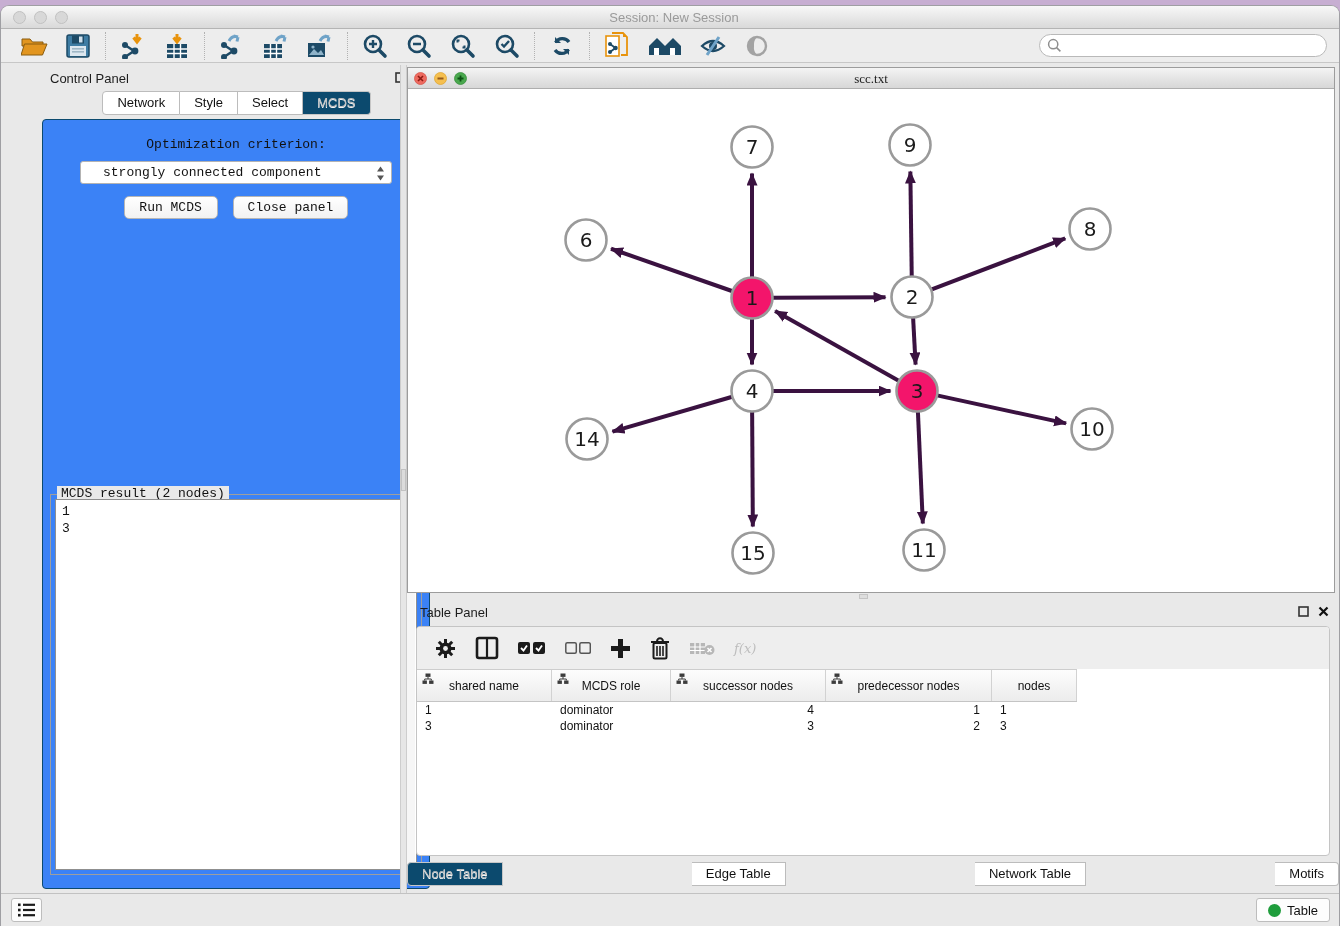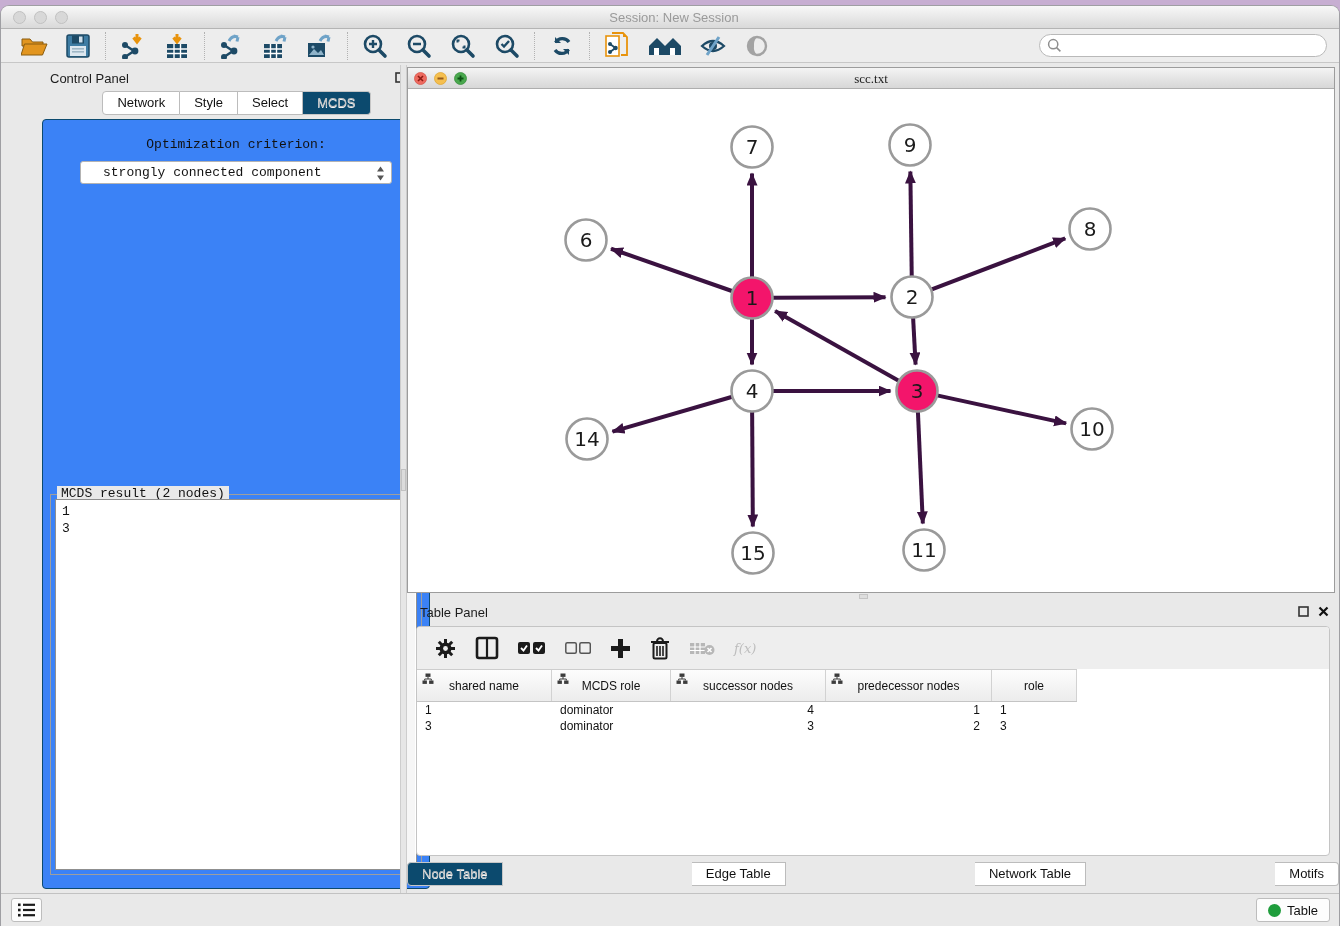--- a/index.html
+++ b/index.html
@@ -288,20 +288,24 @@
           <div class="tab selected">MCDS</div>
         </div>
       <div class="cp-content">
         <div class="opt-label">Optimization criterion:</div>
         <div class="opt-select">
           <span>strongly connected component</span>
           <svg width="9" height="15" viewBox="0 0 9 15">
             <path d="M4.5 0.5 L8 5.5 H1 z" fill="#555"></path>
               <path d="M4.5 14.5 L8 9.5 H1 z" fill="#555"></path>
           </svg>
+        </div>
+        <div class="btn-row">
+          <div class="pbtn">Run MCDS</div>
+          <div class="pbtn">Close panel</div>
         </div>
         <div class="mcds-group">
           <div class="mcds-legend">MCDS result (2 nodes)</div>
           <div class="mcds-text" id="mcds-result">1
 3
             <div class="mcds-scroll"></div>
           </div>
         </div>
       </div>
     </div>
@@ -473,21 +477,21 @@
                 <div class="th" style="width: 166px;">
                   <svg width="12" height="12" viewBox="0 0 12 12">
                     <rect x="3.5" y="0.5" width="5" height="3.4" fill="#3c3c3c"></rect>
                     <rect x="0.5" y="7.5" width="4.4" height="3.4" fill="#3c3c3c"></rect>
                     <rect x="7.1" y="7.5" width="4.4" height="3.4" fill="#3c3c3c"></rect>
                     <path d="M6 4 v2 M2.7 7.5 v-1.5 h6.6 v1.5" stroke="#3c3c3c" fill="none" stroke-width="1"></path>
                   </svg>
                   <span>predecessor nodes</span>
                 </div>
                 <div class="th" style="width: 85px;">
-                  <span>role</span>
+                  <span>nodes</span>
                 </div>
               </div>
             <div id="tp-rows">
                 <div class="trow">
                   <div class="td" style="width: 135px; text-align: left; padding: 1px 0px 0px 8px;">1</div>
                   <div class="td" style="width: 119px; text-align: left; padding: 1px 0px 0px 8px;">dominator</div>
                   <div class="td" style="width: 155px; text-align: right; padding: 1px 12px 0px 0px;">4</div>
                   <div class="td" style="width: 166px; text-align: right; padding: 1px 12px 0px 0px;">1</div>
                   <div class="td" style="width: 85px; text-align: left; padding: 1px 0px 0px 8px;">1</div>
                 </div>

